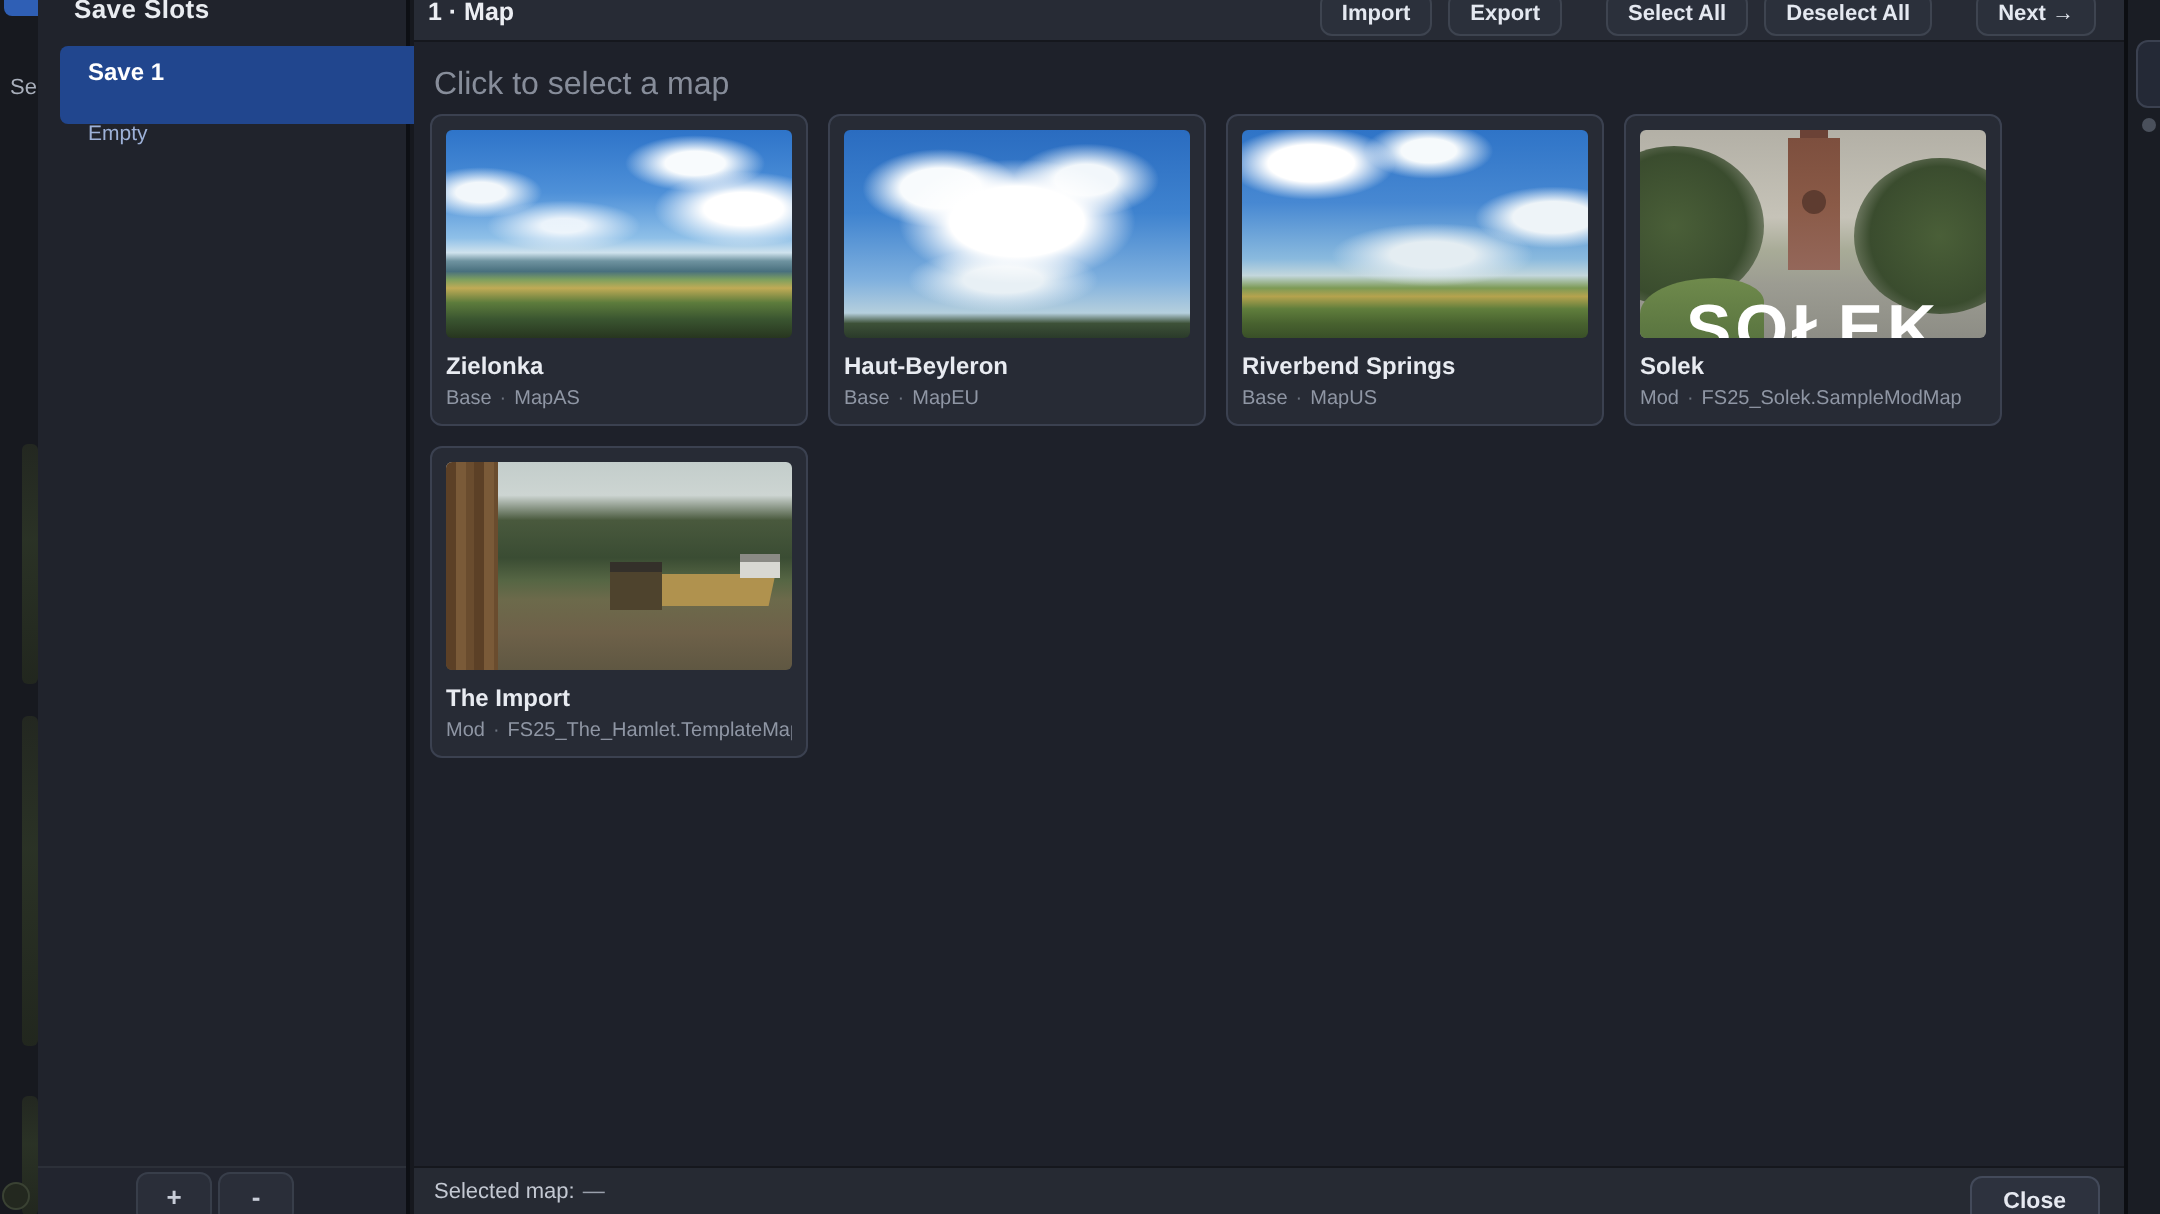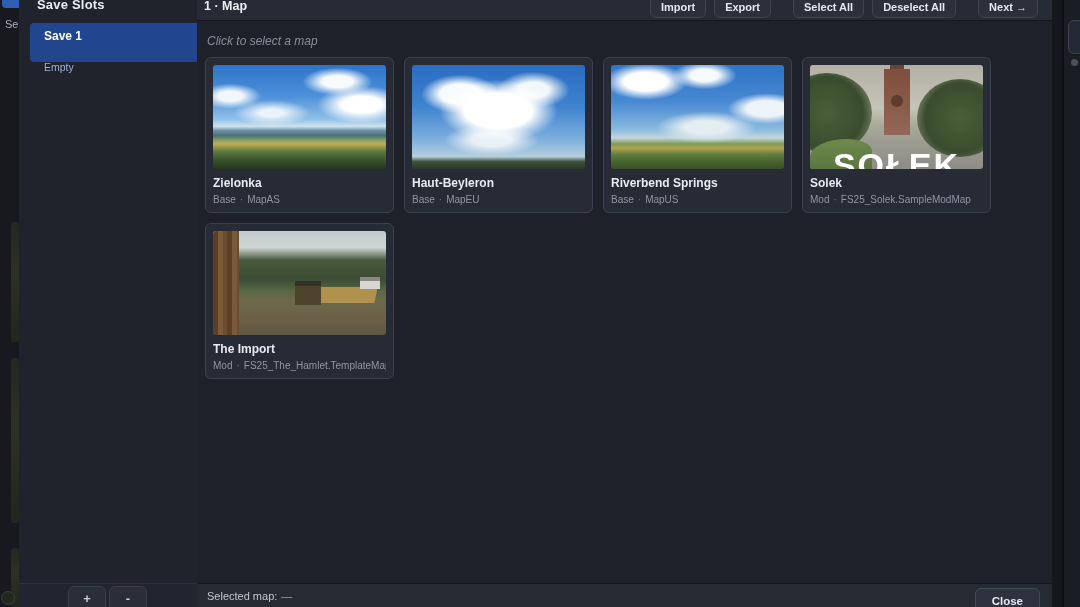--- a/index.html
+++ b/index.html
@@ -5,21 +5,21 @@
   * { margin:0; padding:0; box-sizing:border-box; }
   html,body { width:1080px; height:607px; overflow:hidden; }
   body {
     font-family:"Liberation Sans", sans-serif;
     background:#16181e; color:#e8ebf1; position:relative;
   }
 
   
   #left-strip { position:absolute; left:0; top:0; width:19px; height:607px; background:#17191f; overflow:hidden; }
   .blue-frag { position:absolute; left:2px; top:-7px; width:22px; height:15px; border-radius:4px; background:#2f5fb5; }
-  .partial-label { position:absolute; left:5px; top:18px; font-size:11px; color:#a9afbb; }
+  .partial-label { position:absolute; left:5px; top:38px; font-size:11px; color:#a9afbb; }
   .sliver { position:absolute; left:11px; width:8px; border-radius:3px;
             background:linear-gradient(180deg,#262b21,#2f3827 40%,#242a1e); opacity:.8; }
   .sliver.s1 { top:222px; height:120px; }
   .sliver.s2 { top:358px; height:165px; }
   .sliver.s3 { top:548px; height:60px; }
   .corner-dot { position:absolute; left:1px; top:591px; width:14px; height:14px; border-radius:50%;
                 background:#23281f; border:1px solid #3a4233; }
 
   
   #save-panel { position:absolute; left:19px; top:0; width:186px; height:607px;
@@ -31,33 +31,33 @@
   .slot-status { font-size:10.5px; color:#9db1d8; margin-top:18px; }
   #slot-footer { position:absolute; left:0; bottom:0; width:100%; height:24px;
                  background:#22252f; border-top:1px solid #2c3039; }
   .slot-btn { position:absolute; top:2px; width:38px; height:26px; border-radius:6px;
               background:#2a2e39; border:1px solid #383e4a; color:#c8cdd8;
               font-size:13px; font-weight:bold; text-align:center; line-height:22px; cursor:pointer; }
   .slot-btn.add { left:49px; }
   .slot-btn.remove { left:90px; }
 
   
-  #main { position:absolute; left:197px; top:0; width:855px; height:607px; background:#84cc16; }
+  #main { position:absolute; left:207px; top:0; width:855px; height:607px; background:#84cc16; }
   #main-header { position:absolute; left:0; top:0; width:100%; height:21px;
                  background:#272b35; border-bottom:1px solid #15171d; overflow:hidden; }
   #main-header .title { position:absolute; left:7px; top:-1px; font-size:12.5px; font-weight:bold; color:#eceef3; }
   #toolbar { position:absolute; right:14px; top:-4px; display:flex; gap:8px; }
   .tbtn { height:22px; line-height:20px; padding:0 10px; background:#2b303b;
           border:1px solid #3e4450; border-radius:6px; color:#e4e8f0;
           font-size:11px; font-weight:bold; white-space:nowrap; cursor:pointer;
           font-family:"Liberation Sans", sans-serif; }
   .tbtn.group-start { margin-left:14px; }
 
   #content { position:absolute; left:0; top:21px; right:0; bottom:24px; background:#1e212a; }
-  .hint { position:absolute; left:10px; top:13px; font-size:12px; font-style:italic; color:#878d9a; }
+  .hint { position:absolute; left:10px; top:13px; font-size:16px; color:#878d9a; }
   #cards { position:absolute; left:8px; top:36px; width:840px; display:flex; flex-wrap:wrap; gap:10px; }
   .card { width:189px; background:#272b35; border:1px solid #3b4150; border-radius:6px;
           padding:7px; cursor:pointer; }
   .thumb { width:173px; height:104px; border-radius:3px; position:relative; overflow:hidden;
            background:#3a5a7a;padding-left:48px; }
   .card-title { font-size:12px; font-weight:bold; color:#e8ebf1; margin-top:7px; }
   .card-sub { font-size:10px; color:#8f96a4; margin-top:4px; white-space:nowrap; overflow:hidden; }
   .card-sub .sep { margin:0 4px; color:#6d7480; }
 
   

